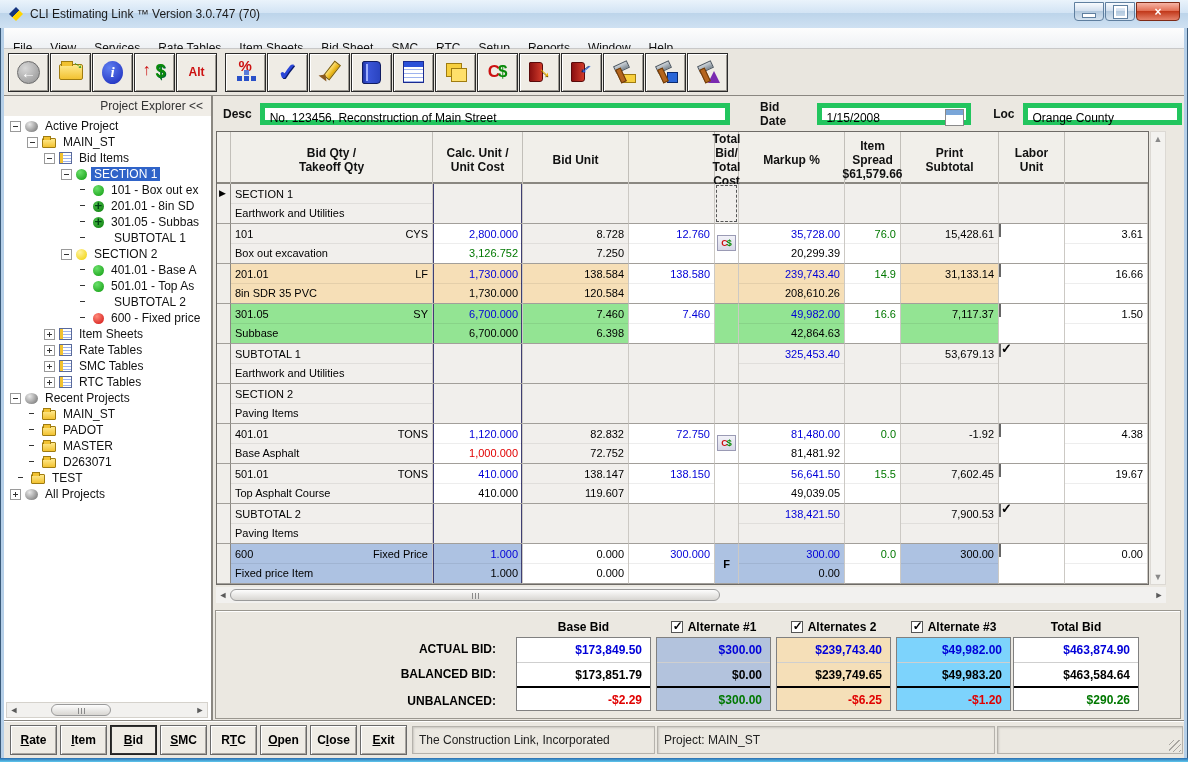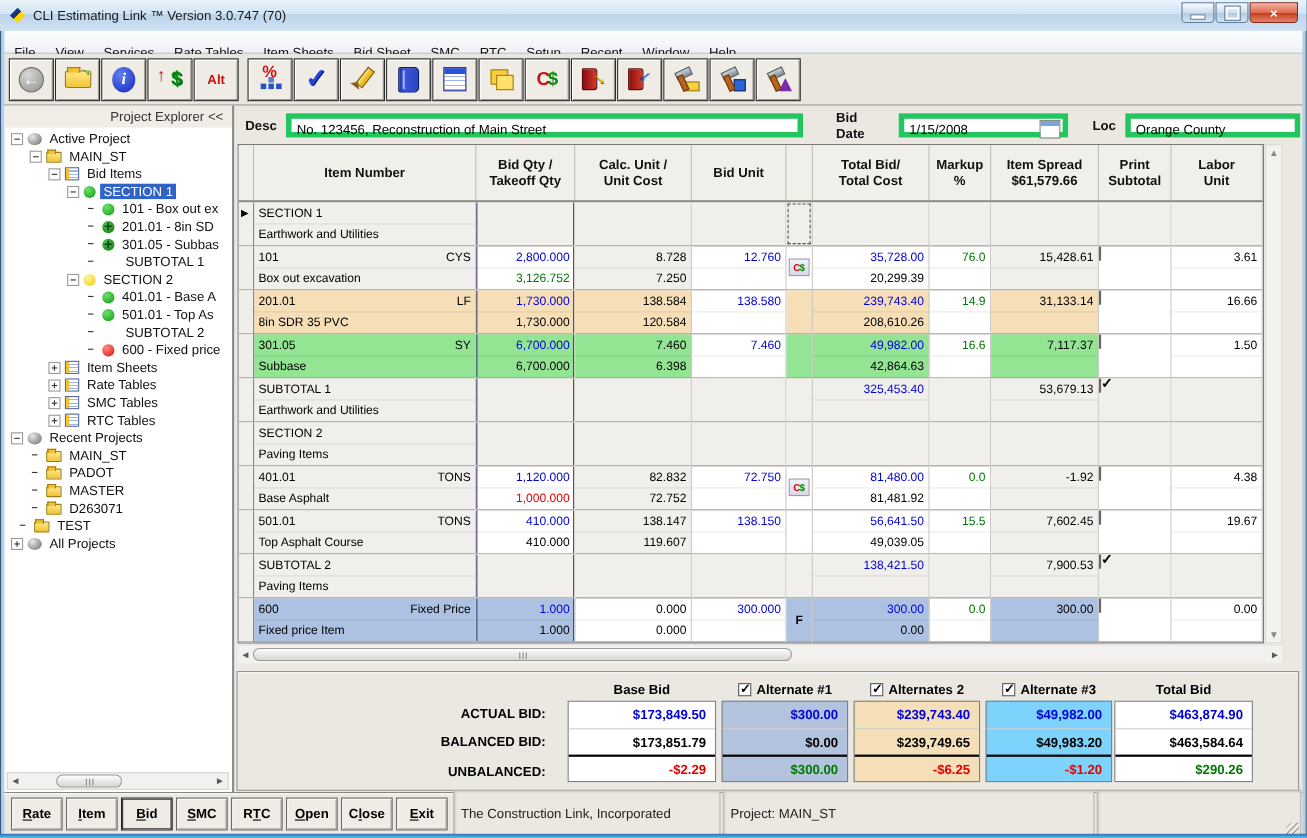--- a/index.html
+++ b/index.html
@@ -170,21 +170,21 @@
   .schk{width:12px;height:12px;border:1px solid #555;background:#fff;margin-right:5px;position:relative;flex:0 0 auto;}
   .schk::after{content:"\2713";position:absolute;left:1px;top:-3px;font-size:12px;font-weight:bold;}
   
   .footer{position:absolute;left:4px;right:4px;bottom:4px;height:38px;background:#ebe8e1;
     border-top:1px solid #8a8781;box-shadow:inset 0 1px 0 #fff;display:flex;align-items:center;padding-left:6px;}
   .fbtn{width:47px;height:30px;margin-right:3px;background:#efece5;border:1px solid #6a6a6a;
     box-shadow:inset 1px 1px 0 #fff,inset -1px -1px 0 #a9a6a0;font-size:12px;font-weight:bold;color:#000;
     display:flex;align-items:center;justify-content:center;}
   .fbtn u{text-decoration:underline;}
   .fbtn.pressed{box-shadow:inset 0 0 0 1px #333;border-color:#222;}
-  .spanel{height:44px;border:1px solid #b5b2ac;box-shadow:inset 1px 1px 2px #c9c6c0;font-size:12px;color:#222;
+  .spanel{height:28px;border:1px solid #b5b2ac;box-shadow:inset 1px 1px 2px #c9c6c0;font-size:12px;color:#222;
     display:flex;align-items:center;padding-left:6px;margin-left:2px;background:#ebe8e1;white-space:nowrap;}
   .sp1{width:243px;} .sp2{width:338px;} .sp3{width:186px;position:relative;}
   .grip{position:absolute;right:1px;bottom:1px;width:12px;height:12px;
     background:repeating-linear-gradient(135deg,rgba(0,0,0,0) 0 3px,#a8a5a0 3px 4px);}
   .bottomstrip{position:absolute;left:0;right:0;bottom:0;height:4px;background:linear-gradient(#2a6db0,#5ec7ee);}
 </style>
 </head>
 <body>
 
 <div class="app">
@@ -202,21 +202,21 @@
   <div class="menubar">
     <span class="menu-item">File</span>
     <span class="menu-item">View</span>
     <span class="menu-item">Services</span>
     <span class="menu-item">Rate Tables</span>
     <span class="menu-item">Item Sheets</span>
     <span class="menu-item">Bid Sheet</span>
     <span class="menu-item">SMC</span>
     <span class="menu-item">RTC</span>
     <span class="menu-item">Setup</span>
-    <span class="menu-item">Recent</span>
+    <span class="menu-item">Reports</span>
     <span class="menu-item">Window</span>
     <span class="menu-item">Help</span>
   </div>
 
   <div class="toolbar">
     <div class="tb">
         <span class="i-back"></span>
       </div>
     <div class="tb">
         <span class="i-open"></span>
@@ -412,23 +412,20 @@
       <span class="field f-desc">No. 123456, Reconstruction of Main Street</span>
       <span class="lbl" style="margin-left:30px">Bid Date</span>
       <span class="field f-date"><span>1/15/2008</span><span class="cal"></span></span>
       <span class="lbl" style="margin-left:22px">Loc</span>
       <span class="field f-loc">Orange County</span>
     </div>
 
     <div class="grid">
       <div class="ghead">
         <div class="hc"></div>
-        <div class="hc">
-            <span>Item Number</span>
-          </div>
         <div class="hc">
             <span>Bid Qty /</span>
             <span>Takeoff Qty</span>
           </div>
         <div class="hc">
             <span>Calc. Unit /</span>
             <span>Unit Cost</span>
           </div>
         <div class="hc">
             <span>Bid Unit</span>

